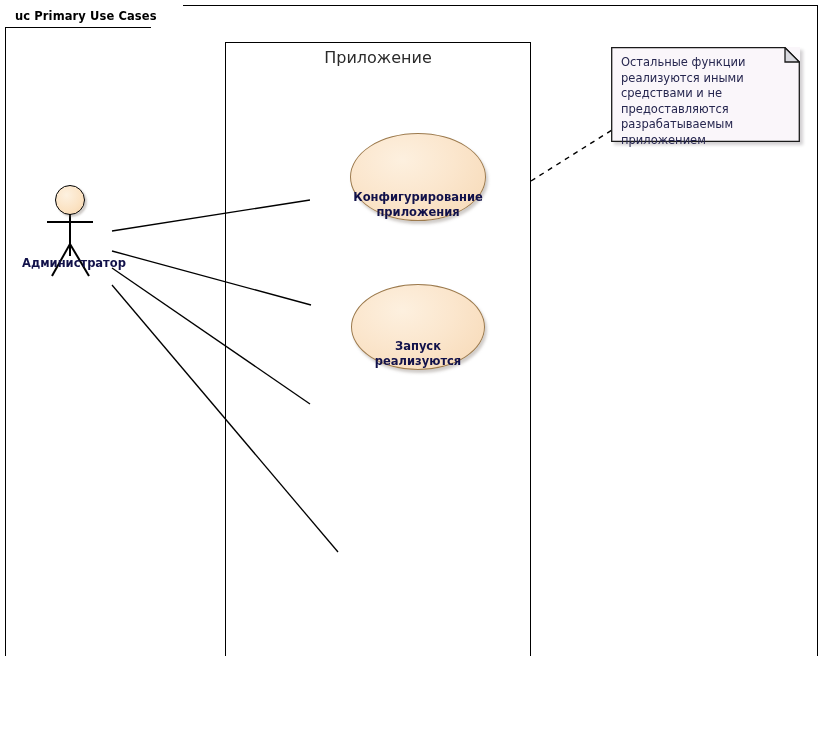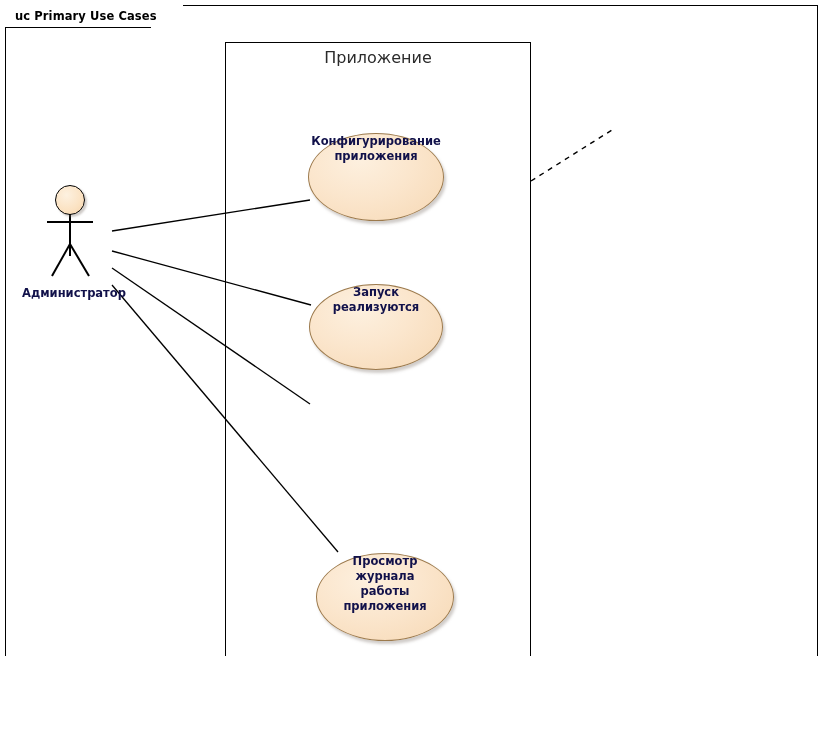--- a/index.html
+++ b/index.html
@@ -81,23 +81,24 @@
 
   
   .usecase {
     position: absolute;
     box-sizing: border-box;
     border-radius: 50%;
     border: 1.2px solid #9c7a4d;
     background: radial-gradient(ellipse at 38% 30%, #fdf0df 0%, #fbe6cd 45%, #f6d8b4 100%);
     box-shadow: 2px 3px 3px rgba(120,110,100,0.35);
     display: flex;
-    align-items: flex-start;
+    align-items: flex-end;
     justify-content: center;
     text-align: center;
+    margin-left: 42px;
   }
   .usecase-label {
     font-size: 11.5px;
     font-weight: bold;
     color: #11114a;
     line-height: 15px;
     padding: 0 14px;
   }
 
   
@@ -189,29 +190,33 @@
 
     <g>
       <line x1="70" y1="214" x2="70" y2="256" stroke="#000000" stroke-width="2"></line>
       <line x1="47" y1="222" x2="93" y2="222" stroke="#000000" stroke-width="2"></line>
       <line x1="70" y1="244" x2="52" y2="276" stroke="#000000" stroke-width="2"></line>
       <line x1="70" y1="244" x2="89" y2="276" stroke="#000000" stroke-width="2"></line>
     </g>
   </svg>
 
   <div class="actor-head" style="left:55px; top:185px;"></div>
-  <div class="actor-label" style="left:22px; top:286px;">Администратор</div>
+  <div class="actor-label" style="left:22px; top:256px;">Администратор</div>
 
   <div class="usecase" style="left:308px; top:133px; width:136px; height:88px;">
     <span class="usecase-label">Конфигурирование приложения</span>
   </div>
 
   <div class="usecase" style="left:309px; top:284px; width:134px; height:86px;">
     <span class="usecase-label">Запуск реализуются</span>
   </div>
 
 
-  <div class="usecase" style="left:316px; top:553px; width:138px; height:88px;">
-    <span class="usecase-label">Просмотр журнала работы приложения</span>
-  </div>
-
+
+  <div class="note">
+    <svg class="note-shape" viewBox="0 0 189 95" width="189" height="95">
+      <path d="M0.7,0.7 L174,0.7 L188.3,15 L188.3,94.3 L0.7,94.3 Z" fill="#faf6fa" stroke="#1a1a1a" stroke-width="1.3"></path>
+      <path d="M174,0.7 L174,15 L188.3,15 Z" fill="#d9d9df" stroke="#1a1a1a" stroke-width="1.3"></path>
+    </svg>
+    <div class="note-text">Остальные функции реализуются иными средствами и не предоставляются разрабатываемым приложением</div>
+  </div>
 
 </div>
 
 </body></html>

